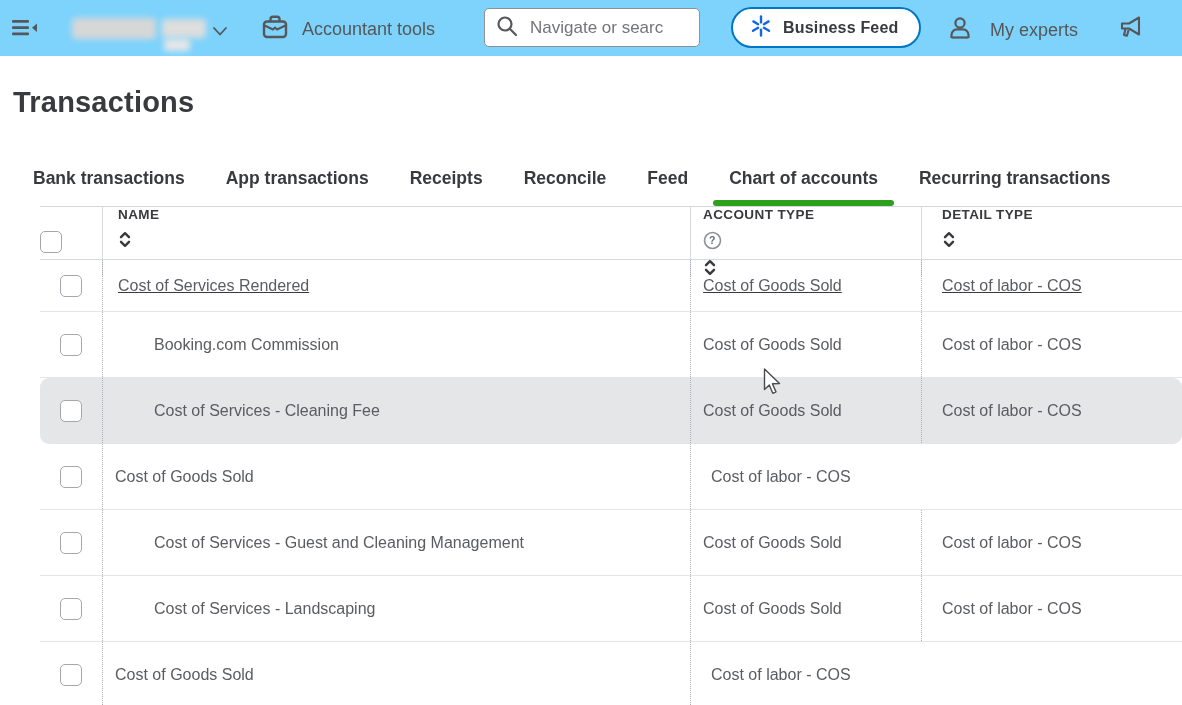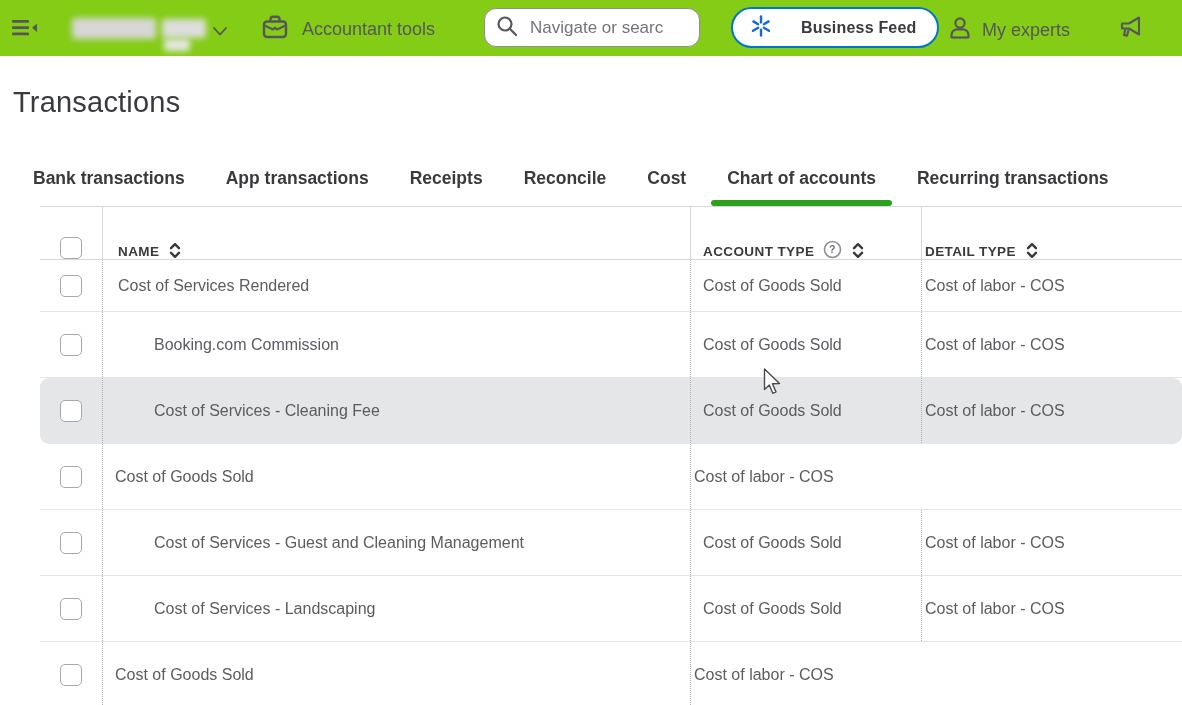--- a/index.html
+++ b/index.html
@@ -14,61 +14,61 @@
     --border-row:#E3E5E8;
     --border-dot:#ABAEB4;
   }
   *{box-sizing:border-box;}
   html,body{margin:0;padding:0;}
   body{
     width:1182px;height:705px;overflow:hidden;position:relative;
     background:#fff;font-family:"Liberation Sans",sans-serif;color:var(--text-dark);
   }
   
-  .topbar{position:relative;height:56px;background:#84cc16;padding-left:17px;}
+  .topbar{position:relative;height:56px;background:#7dd3fc;padding-left:17px;}
   .topbar .abs{position:absolute;display:flex;align-items:center;}
   .hamburger{left:12px;top:17px;cursor:pointer;}
   .company{left:70px;top:12px;height:36px;width:160px;cursor:pointer;}
   .blurblob{position:absolute;background:#d7d7d7;border-radius:3px;filter:blur(3px);}
   .blob1{left:2px;top:6px;width:84px;height:21px;}
   .blob2{left:92px;top:7px;width:44px;height:19px;background:#dedede;}
   .blob3{left:94px;top:27px;width:26px;height:12px;background:#e7e7e7;filter:blur(3px);}
   .company .chev{position:absolute;left:142px;top:11px;}
   .acct-tools{left:260px;top:12px;gap:12px;cursor:pointer;}
   .acct-tools .lbl{font-size:18px;color:var(--text-mid);}
-  .searchbox{left:484px;top:8px;width:216px;height:39px;border:1px solid #8D9096;border-radius:12px;background:#fff;padding-left:10px;gap:9px;}
+  .searchbox{left:484px;top:8px;width:216px;height:39px;border:1px solid #8D9096;border-radius:5px;background:#fff;padding-left:10px;gap:9px;}
   .searchbox input{border:none;outline:none;width:160px;font-size:17px;font-family:"Liberation Sans",sans-serif;color:var(--text-mid);background:transparent;}
   .searchbox input::placeholder{color:#73747A;opacity:1;}
-  .bizfeed{left:731px;top:7px;height:41px;padding:0 20px 0 16px;border:2px solid var(--accent-blue);border-radius:22px;gap:28px;background:#fff;cursor:pointer;}
+  .bizfeed{left:731px;top:7px;height:41px;padding:0 20px 0 16px;border:2px solid var(--accent-blue);border-radius:22px;gap:10px;background:#fff;cursor:pointer;}
   .bizfeed .lbl{font-size:16px;font-weight:700;color:var(--text-dark);letter-spacing:.2px;}
-  .experts{left:946px;top:14px;gap:8px;cursor:pointer;}
+  .experts{left:946px;top:14px;gap:16px;cursor:pointer;}
   .experts .lbl{font-size:18px;color:var(--text-mid);}
   .mega{left:1118px;top:15px;cursor:pointer;}
   
-  .page-title{margin:30px 0 12px 13px;font-size:29px;font-weight:400;color:var(--text-dark);letter-spacing:.2px;}
+  .page-title{margin:30px 0 12px 13px;font-size:29px;font-weight:700;color:var(--text-dark);letter-spacing:.2px;}
   .tabbar{display:flex;gap:41px;margin:49px 0 0 33px;align-items:flex-end;}
   .tab{position:relative;font-size:17.5px;font-weight:600;color:var(--text-dark);padding-bottom:17px;cursor:pointer;white-space:nowrap;}
   .tab.active::after{content:"";position:absolute;left:-16px;right:-16px;bottom:0;height:6px;border-radius:3px;background:var(--accent-green);}
   
   .table{margin-left:40px;width:1142px;border-top:1px solid var(--border-solid);}
   .trow{display:grid;grid-template-columns:62px 588px 231px 1fr;align-items:center;}
   .thead{height:53px;border-bottom:1px solid var(--border-solid);}
-  .thead .cell{display:flex;align-items:flex-end;gap:9px;font-size:13.5px;font-weight:700;letter-spacing:.4px;color:var(--text-dark);height:100%;}
+  .thead .cell{display:flex;align-items:flex-start;gap:9px;font-size:13.5px;font-weight:700;letter-spacing:.4px;color:var(--text-dark);height:100%;flex-direction:column;}
   .thead .c-name,.thead .c-acct,.thead .c-det{border-left:1px solid var(--border-solid);}
   .body-row{height:66px;border-bottom:1px solid var(--border-row);cursor:pointer;}
-  .body-row.parent{height:52px;}
+  .body-row.parent{height:52px;text-decoration:underline;}
   .body-row.highlighted{background:var(--row-highlight);border-radius:9px;}
   .body-row .cell{display:flex;align-items:center;font-size:16px;color:var(--text-body);height:100%;overflow:hidden;white-space:nowrap;}
   .body-row .c-name,.body-row .c-acct,.body-row .c-det{border-left:1px dotted var(--border-dot);}
   .c-check{display:flex;align-items:center;justify-content:center;height:100%;}
   .c-name{padding-left:51px;}
   .parent .c-name{padding-left:15px;}
   .thead .c-name{padding-left:15px;}
   .c-acct{padding-left:12px;}
-  .c-det{padding-left:3px;}
+  .c-det{padding-left:20px;}
   .checkbox{width:22px;height:22px;border:1.5px solid #A4A7AC;border-radius:5px;background:#fff;cursor:pointer;flex:none;}
   .sort-icon,.help-icon{flex:none;display:inline-flex;cursor:pointer;}
   
   .cursor{position:absolute;left:763px;top:368px;pointer-events:none;z-index:50;}
 </style>
 </head>
 <body>
 
 <div class="topbar">
   <div class="abs hamburger">
@@ -158,21 +158,21 @@
     <div class="tab">
     <span class="tab-label">App transactions</span>
   </div>
     <div class="tab">
     <span class="tab-label">Receipts</span>
   </div>
     <div class="tab">
     <span class="tab-label">Reconcile</span>
   </div>
     <div class="tab">
-    <span class="tab-label">Cost</span>
+    <span class="tab-label">Feed</span>
   </div>
     <div class="tab active">
     <span class="tab-label">Chart of accounts</span>
   </div>
     <div class="tab">
     <span class="tab-label">Recurring transactions</span>
   </div>
   </nav>
 
 <div class="table">

